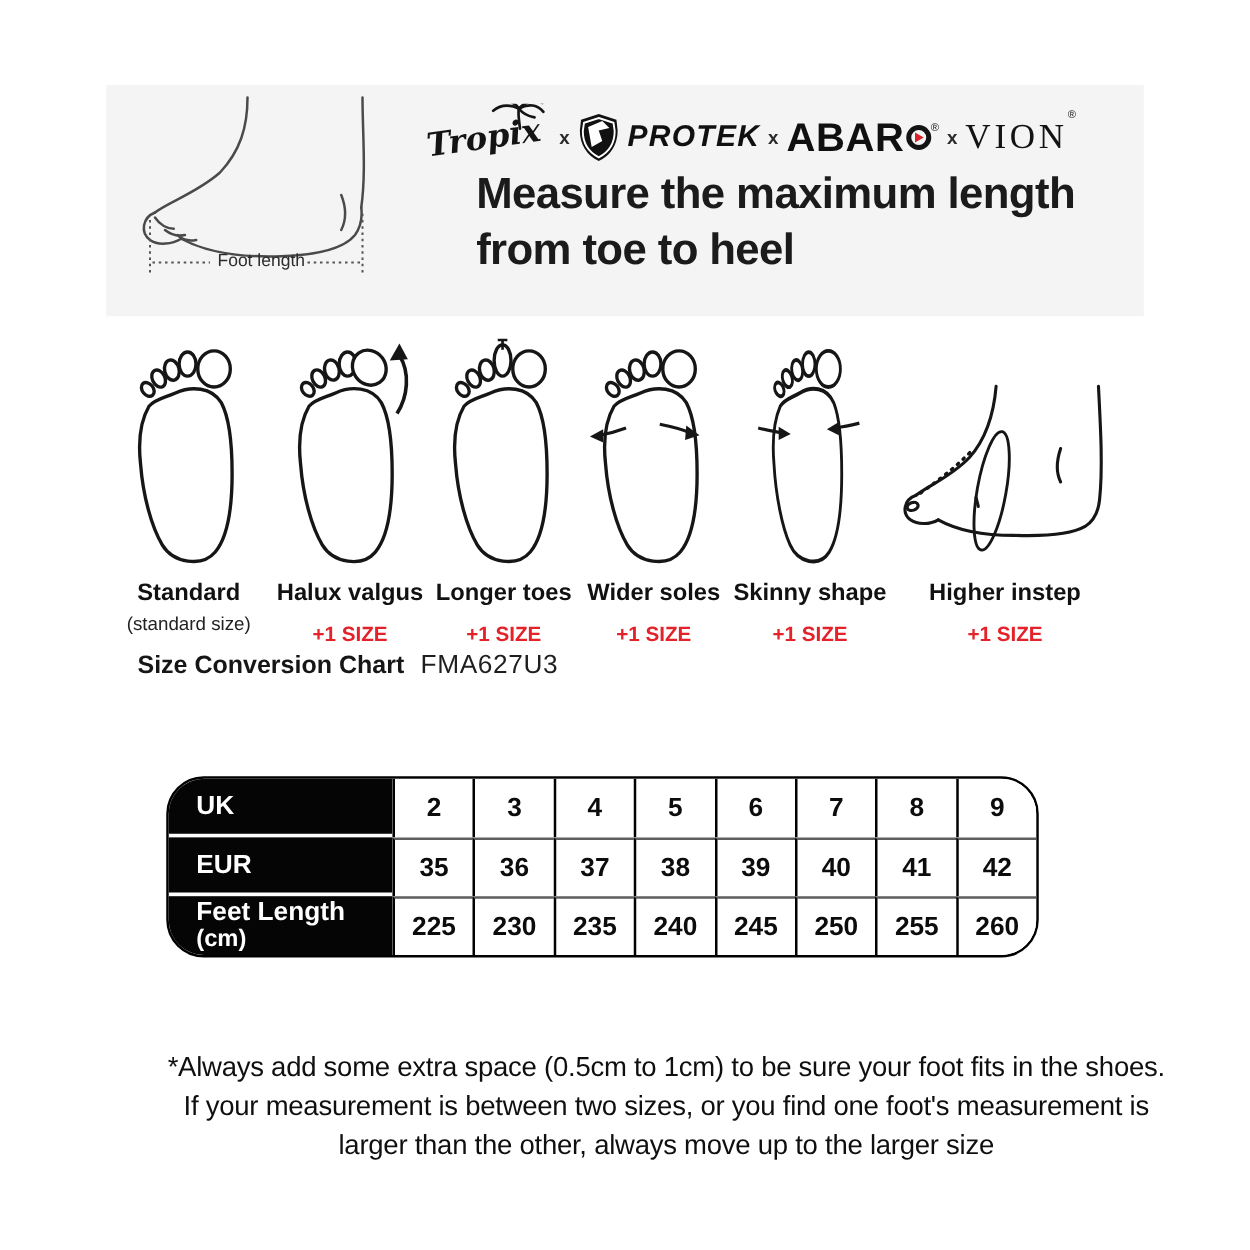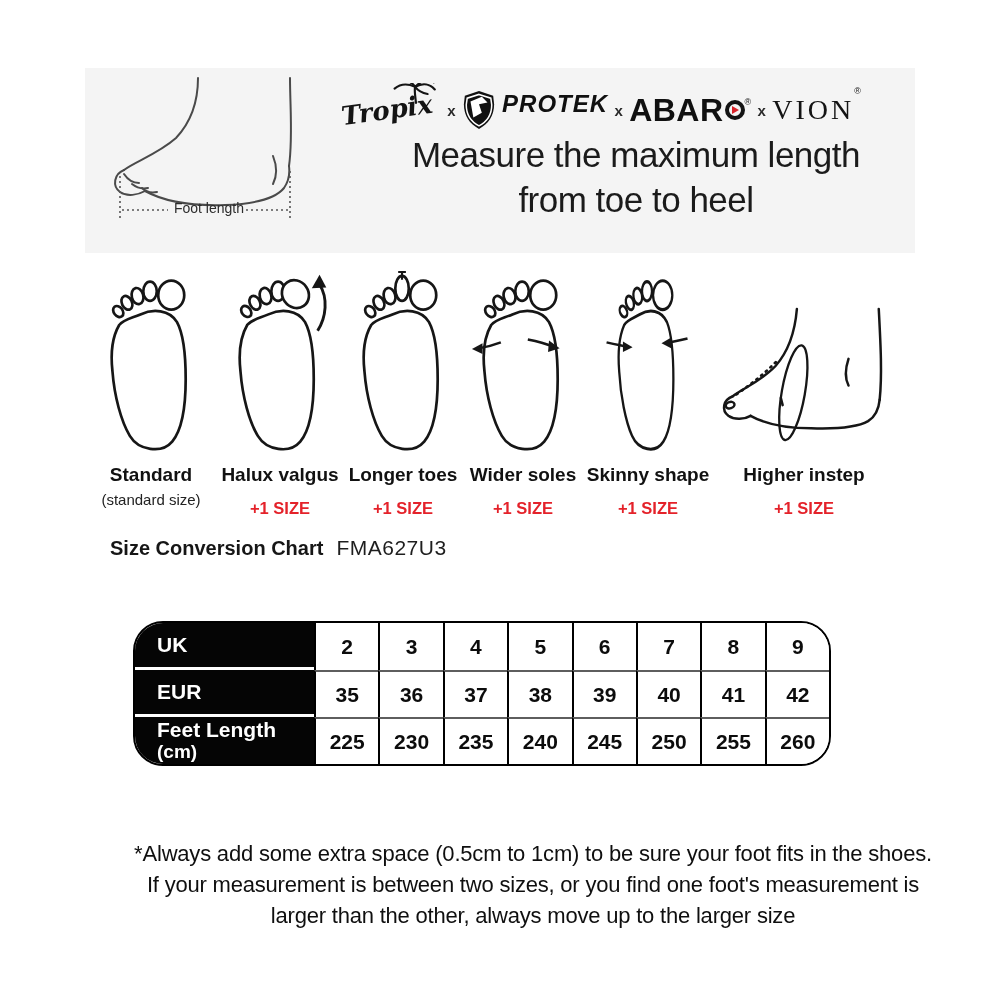--- a/index.html
+++ b/index.html
@@ -7,45 +7,45 @@
           font-family:"Liberation Sans",sans-serif;color:#151515;}
 
   
   .panel{position:absolute;left:85px;top:68px;width:830px;height:185px;background:#f4f4f4;}
   .foot-diagram{position:absolute;left:25px;top:8px;}
   .foot-length-label{position:absolute;left:84px;top:132px;width:80px;text-align:center;
                      font-size:14px;color:#2c2c2c;}
   .brand-row{position:absolute;left:256px;top:16px;width:520px;height:52px;
              display:flex;align-items:center;justify-content:space-between;}
   .brand-sep{font-size:15px;font-weight:bold;color:#2a2a2a;}
-  .brand-protek{display:flex;align-items:flex-start;gap:6px;}
+  .brand-protek{display:flex;align-items:center;gap:6px;}
   .protek-word{font-size:24px;font-weight:bold;font-style:italic;letter-spacing:1px;color:#101010;}
   .brand-abaro{display:inline-flex;align-items:center;position:relative;}
   .abaro-word{font-size:32px;font-weight:bold;letter-spacing:0.5px;color:#101010;text-align:center;}
   .o-ring{display:inline-flex;align-items:center;justify-content:center;width:12px;height:12px;
           border:4.5px solid #131313;border-radius:50%;margin-left:1px;}
   .o-play{width:0;height:0;border-left:7px solid #d8232a;border-top:4.5px solid transparent;
           border-bottom:4.5px solid transparent;margin-left:2px;}
   .reg{font-size:9px;vertical-align:top;position:relative;top:-8px;color:#101010;}
   .brand-vion{display:inline-flex;align-items:flex-start;}
   .vion-word{font-family:"Liberation Serif",serif;font-size:28px;letter-spacing:3px;color:#131313;}
-  .panel-title{position:absolute;right:55px;top:64px;text-align:center;
-               font-size:35px;font-weight:normal;letter-spacing:-0.5px;color:#1b1b1b;line-height:45px;}
+  .panel-title{position:absolute;right:55px;top:64px;text-align:left;
+               font-size:35px;font-weight:bold;letter-spacing:-0.5px;color:#1b1b1b;line-height:45px;}
 
   
   .feet-row{position:absolute;left:85px;top:266px;width:830px;display:flex;}
   .fc{display:flex;flex-direction:column;align-items:center;}
   .fc1{width:132px}.fc2{width:126px}.fc3{width:120px}.fc4{width:120px}.fc5{width:130px}.fc6{width:182px}
   .art-box{height:194px;display:flex;align-items:flex-end;justify-content:center;}
   .foot-label{margin-top:4px;font-size:19px;font-weight:bold;color:#111;white-space:nowrap;}
   .foot-note{margin-top:13px;font-size:16.5px;font-weight:bold;color:#e4222a;white-space:nowrap;}
   .foot-note.plain{font-size:15px;font-weight:normal;color:#222;margin-top:5px;}
 
   
-  .sc-head{position:absolute;left:110px;top:536px;display:flex;align-items:baseline;gap:13px;}
+  .sc-head{position:absolute;left:110px;top:520px;display:flex;align-items:baseline;gap:13px;}
   .sc-title{font-size:20px;font-weight:bold;color:#161616;}
   .sc-code{font-size:21px;letter-spacing:0.5px;color:#1e1e1e;}
 
   .sc-table{position:absolute;left:133px;top:586px;width:694px;height:141px;
             border:2.5px solid #000;border-radius:30px;overflow:hidden;background:#fff;
             display:grid;grid-template-columns:179px repeat(8,1fr);grid-template-rows:repeat(3,1fr);margin-top:35px;}
   .sc-th{background:#050505;color:#fff;display:flex;flex-direction:column;justify-content:center;
          padding-left:22px;font-weight:bold;font-size:21px;line-height:22px;}
   .sc-th.sep{border-bottom:3px solid #fff;}
   .sc-th .l2{font-size:19px;}

